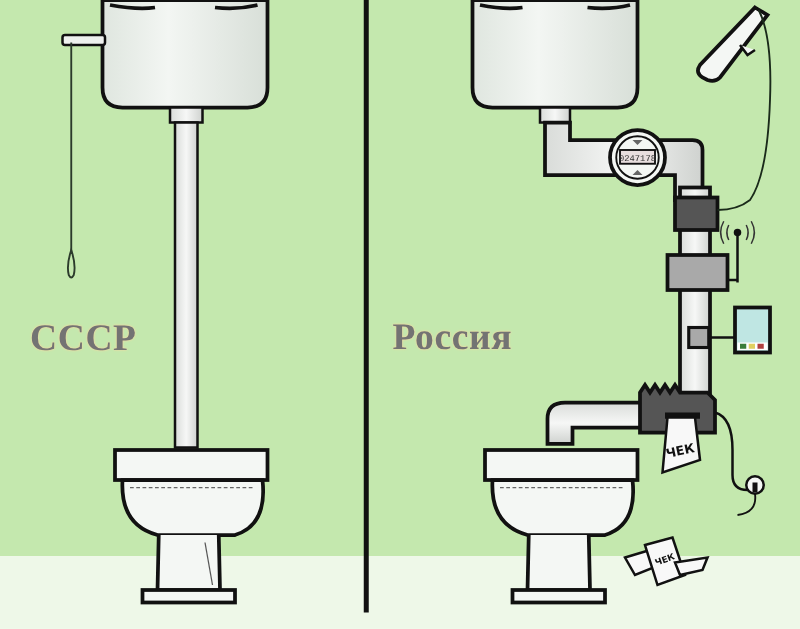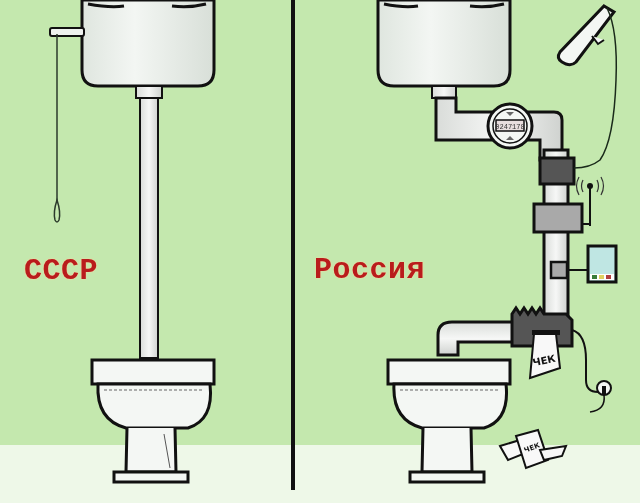--- a/index.html
+++ b/index.html
@@ -1,24 +1,24 @@
 <!DOCTYPE html>
 <html><head>
 <meta charset="utf-8">
 <style>
   html, body { margin:0; padding:0; }
   body { width:640px; height:503px; overflow:hidden; background:#ffffff; }
   .stage { position:relative; width:640px; height:374px;border-radius:16px; }
   svg { position:absolute; left:0; top:0; }
   .label {
     position:absolute;
-    font-family:Liberation Mono, monospace;
+    font-family:Liberation Serif, serif;
     font-weight:bold;
     font-size:30px;
-    color:#b91c1c;
+    color:#737373;
     text-shadow: 0 0 2px #f3d9a0, 0 0 1px #f3d9a0;
     letter-spacing:0.5px;
   }
   #label-left { left:24px; top:254px; }
   #label-right { left:314px; top:253px; }
 </style>
 </head>
 <body>
 
 <div class="stage">

